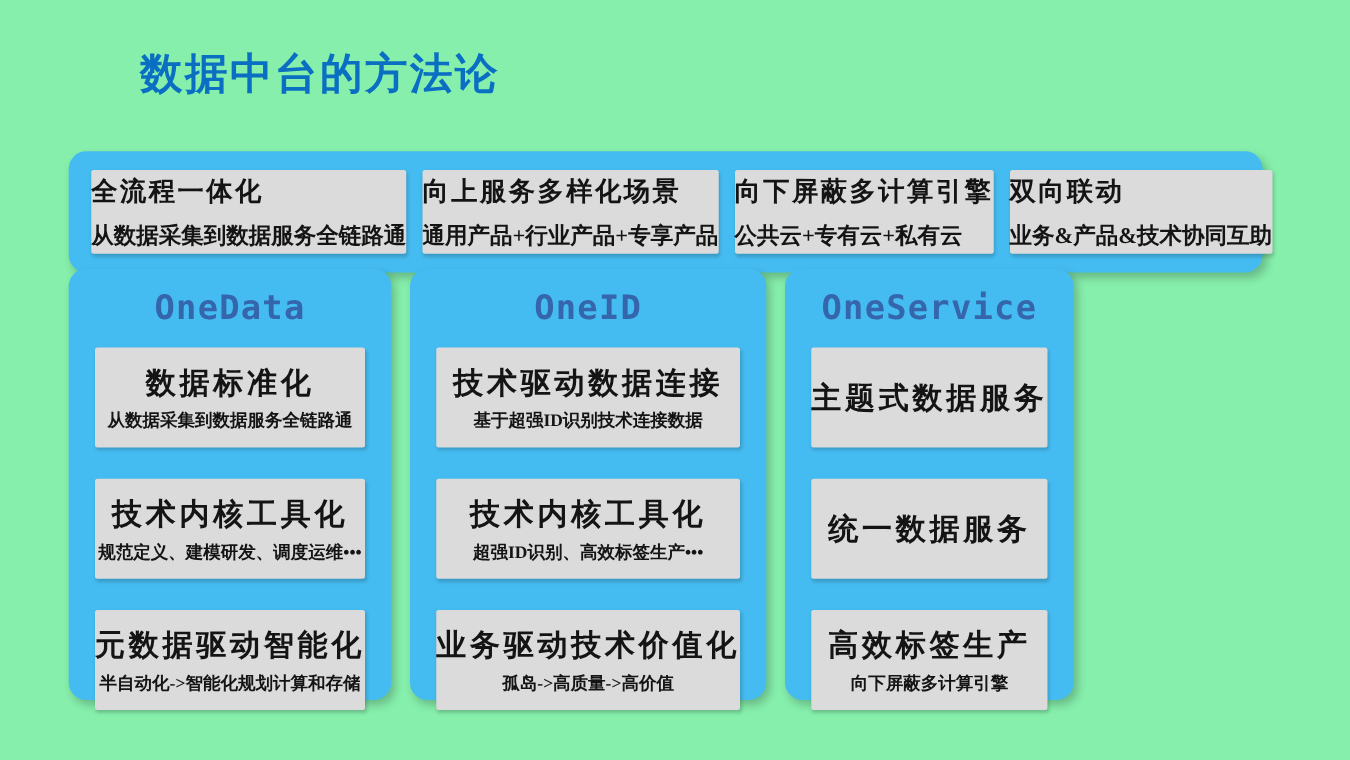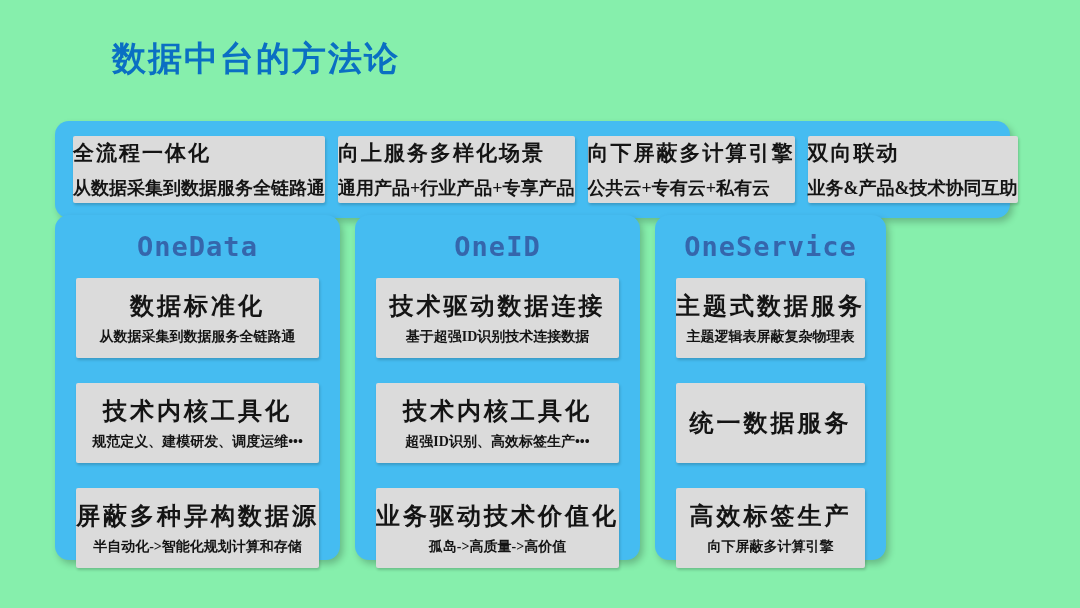--- a/index.html
+++ b/index.html
@@ -153,21 +153,21 @@
       <div class="col-header">OneData</div>
       <div class="m-card">
         <div class="m-title">数据标准化</div>
         <div class="m-sub">从数据采集到数据服务全链路通</div>
       </div>
       <div class="m-card">
         <div class="m-title">技术内核工具化</div>
         <div class="m-sub">规范定义、建模研发、调度运维•••</div>
       </div>
       <div class="m-card">
-        <div class="m-title">屏蔽多种异构数据源</div>
+        <div class="m-title">元数据驱动智能化</div>
         <div class="m-sub">半自动化-&gt;智能化规划计算和存储</div>
       </div>
     </div>
 
     <div class="col">
       <div class="col-header">OneID</div>
       <div class="m-card">
         <div class="m-title">技术驱动数据连接</div>
         <div class="m-sub">基于超强ID识别技术连接数据</div>
       </div>
@@ -178,21 +178,20 @@
       <div class="m-card">
         <div class="m-title">业务驱动技术价值化</div>
         <div class="m-sub">孤岛-&gt;高质量-&gt;高价值</div>
       </div>
     </div>
 
     <div class="col">
       <div class="col-header">OneService</div>
       <div class="m-card">
         <div class="m-title">主题式数据服务</div>
-        <div class="m-sub">主题逻辑表屏蔽复杂物理表</div>
       </div>
       <div class="m-card">
         <div class="m-title">统一数据服务</div>
       </div>
       <div class="m-card">
         <div class="m-title">高效标签生产</div>
         <div class="m-sub">向下屏蔽多计算引擎</div>
       </div>
     </div>
 

